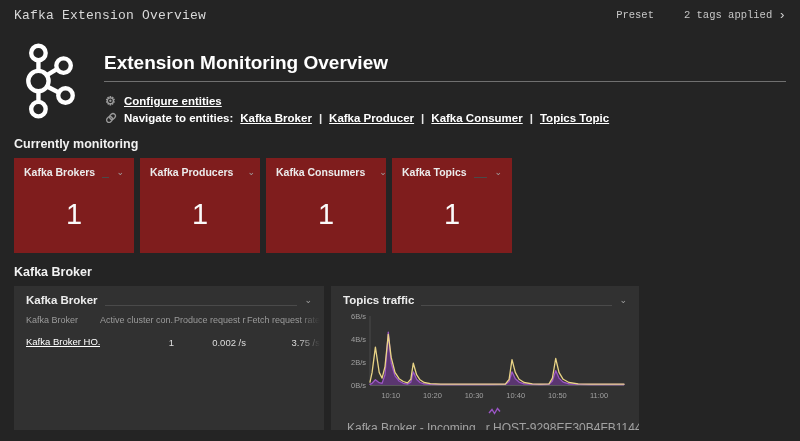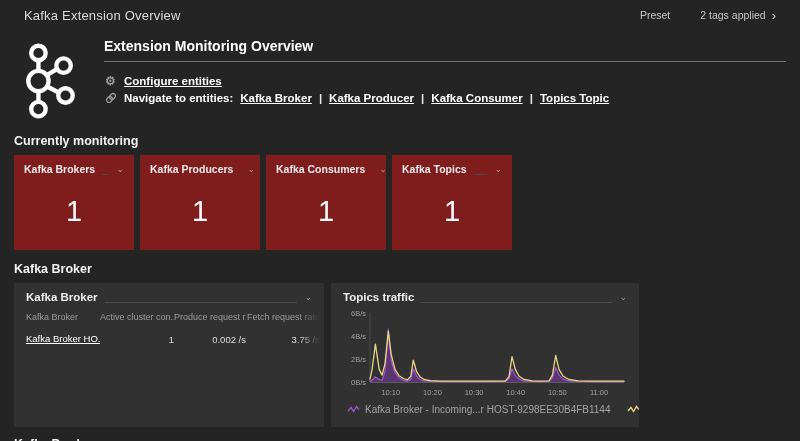--- a/index.html
+++ b/index.html
@@ -5,31 +5,31 @@
   * { margin:0; padding:0; box-sizing:border-box; }
   html,body { width:800px; height:441px; }
   body {
     background:#242424; color:#e8e8e8;
     font-family:"Liberation Sans", sans-serif;
     overflow:hidden; position:relative;
   }
   a { color:#fff; text-decoration:underline; }
 
   
-  .topbar { height:30px; display:flex; align-items:center; justify-content:space-between; padding:0 24px; }
+  .topbar { height:30px; display:flex; align-items:center; justify-content:space-between; padding:0 14px;font-family:Liberation Mono, monospace; }
   .topbar-title { font-size:13px; color:#d9d9d9; letter-spacing:.2px; }
   .topbar-right { display:flex; align-items:center; gap:30px; font-size:10.5px; color:#c6c6c6; }
   .tags-group { display:flex; gap:6px; cursor:pointer; }
   .chev-right { font-size:13px; line-height:1; color:#cfcfcf; }
 
   
   .header { display:flex; padding:8px 14px 2px 22px; gap:20px; }
   .logo-wrap { width:62px; flex:0 0 62px; padding-top:4px; }
   .header-main { flex:1; min-width:0; }
-  .page-title { font-size:14px; font-weight:700; color:#fff; padding-bottom:7px; border-bottom:1px solid #707070; margin-bottom:13px; }
+  .page-title { font-size:19px; font-weight:700; color:#fff; padding-bottom:7px; border-bottom:1px solid #707070; margin-bottom:13px;margin-top:14px; }
   .hlink-row { display:flex; align-items:center; gap:7px; font-size:11.5px; font-weight:700; margin-bottom:5px; color:#fff; }
   .hlink-row .ic { color:#9a9a9a; display:inline-flex; width:13px; justify-content:center; }
   .gear-glyph { font-size:12px; line-height:1; }
   .entity-sep { font-weight:700; color:#e8e8e8; }
 
   
   .section-heading { font-size:12.5px; font-weight:700; color:#f2f2f2; margin:0 14px; }
   .sh-monitoring { margin-top:6px; margin-bottom:7px; }
   .sh-broker { margin-top:12px; margin-bottom:7px; }
   .sh-producer { margin-top:10px; }
@@ -61,21 +61,21 @@
   .c4 { width:74px; text-align:right; }
   .th { cursor:pointer; white-space:nowrap; overflow:hidden; }
   .cell-num { color:#dedede; white-space:nowrap; }
   .entity-link { white-space:nowrap; display:inline-block; max-width:74px; overflow:hidden; }
   .table-fade { position:absolute; top:28px; right:0; width:26px; height:56px;
     background:linear-gradient(to right, rgba(49,49,49,0), #313131 85%); pointer-events:none; }
 
   
   .chart-svg { display:block; margin-top:3px; }
   .legend-row { display:flex; align-items:center; gap:16px; margin-top:1px; padding-left:4px; }
-  .legend-item { display:flex; align-items:center; gap:5px; font-size:10px; color:#a2a2a2; cursor:pointer; white-space:nowrap; }
+  .legend-item { display:flex; align-items:center; gap:5px; font-size:12px; color:#a2a2a2; cursor:pointer; white-space:nowrap;flex-direction:column; }
 </style>
 </head>
 <body>
 
 <div class="topbar">
   <div class="topbar-title">Kafka Extension Overview</div>
   <div class="topbar-right">
     <span>Preset</span>
     <span class="tags-group">
       <span>2 tags applied</span>

